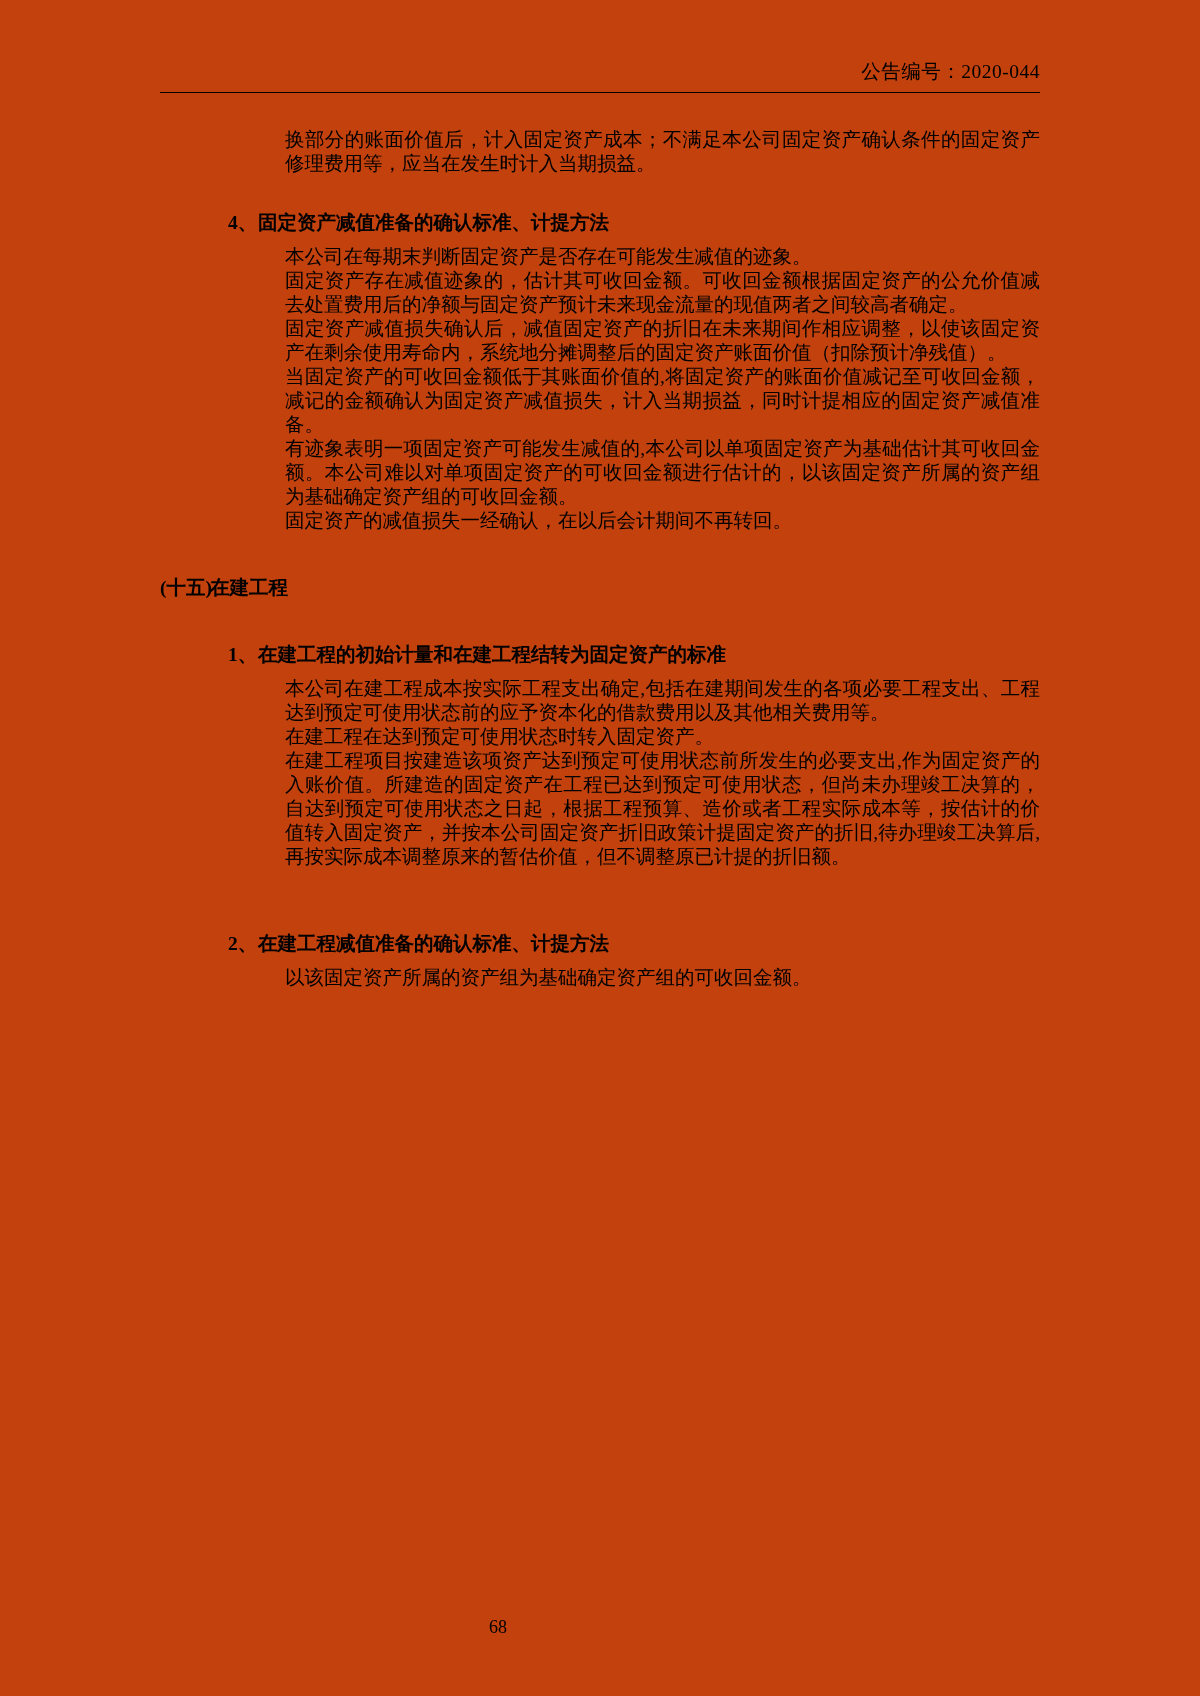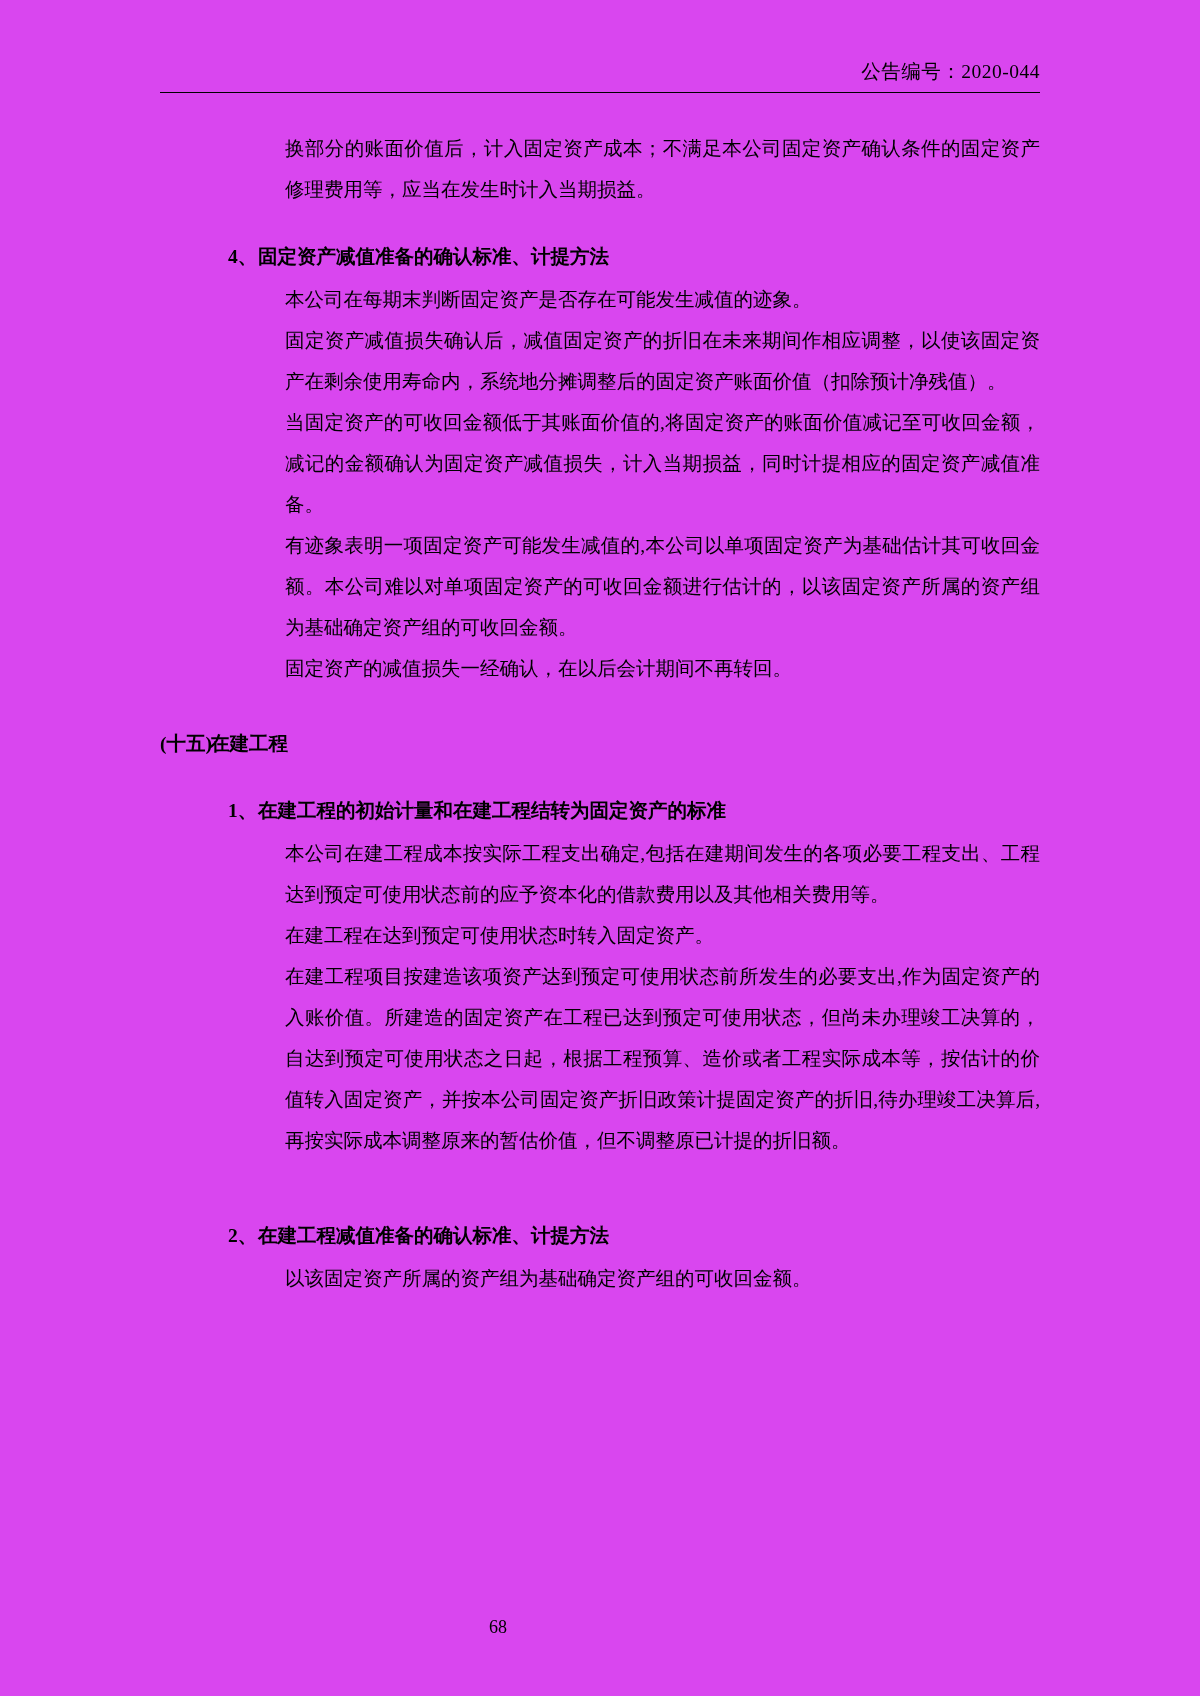--- a/index.html
+++ b/index.html
@@ -14,21 +14,21 @@
     color: #000000;
     position: relative;
     overflow: hidden;
   }
   .page {
     position: relative;
     width: 1200px;
     height: 1696px;
     box-sizing: border-box;
     padding: 0;
-    background: #d946ef;
+    background: #c2410c;
   }
   .header {
     position: absolute;
     top: 58px;
     left: 160px;
     right: 160px;
     text-align: right;
     font-size: 19.5px;
     letter-spacing: 0.5px;
     font-family: "Liberation Serif", "DejaVu Serif", serif;
@@ -43,21 +43,21 @@
   }
   .content {
     position: absolute;
     top: 128px;
     left: 160px;
     width: 880px;
   }
   p {
     margin: 0;
     font-size: 19.5px;
-    line-height: 41px;
+    line-height: 24px;
     text-align: justify;
     text-justify: inter-ideograph;
   }
   .body-text {
     margin-left: 125px;
     width: 755px;
   }
   .num-head {
     position: relative;
     margin-left: 68px;
@@ -122,20 +122,21 @@
   <div class="content">
 
     <p class="body-text">换部分的账面价值后，计入固定资产成本；不满足本公司固定资产确认条件的固定资产修理费用等，应当在发生时计入当期损益。</p>
 
     <div class="num-head">
       <span class="num">4、</span>
       <span class="htxt">固定资产减值准备的确认标准、计提方法</span>
     </div>
 
     <p class="body-text">本公司在每期末判断固定资产是否存在可能发生减值的迹象。</p>
+    <p class="body-text">固定资产存在减值迹象的，估计其可收回金额。可收回金额根据固定资产的公允价值减去处置费用后的净额与固定资产预计未来现金流量的现值两者之间较高者确定。</p>
     <p class="body-text">固定资产减值损失确认后，减值固定资产的折旧在未来期间作相应调整，以使该固定资产在剩余使用寿命内，系统地分摊调整后的固定资产账面价值（扣除预计净残值）。</p>
     <p class="body-text">当固定资产的可收回金额低于其账面价值的,将固定资产的账面价值减记至可收回金额，减记的金额确认为固定资产减值损失，计入当期损益，同时计提相应的固定资产减值准备。</p>
     <p class="body-text">有迹象表明一项固定资产可能发生减值的,本公司以单项固定资产为基础估计其可收回金额。本公司难以对单项固定资产的可收回金额进行估计的，以该固定资产所属的资产组为基础确定资产组的可收回金额。</p>
     <p class="body-text">固定资产的减值损失一经确认，在以后会计期间不再转回。</p>
 
     <div class="sec-head">
       <span class="snum">(十五)</span>
       <span class="stxt">在建工程</span>
     </div>
 

